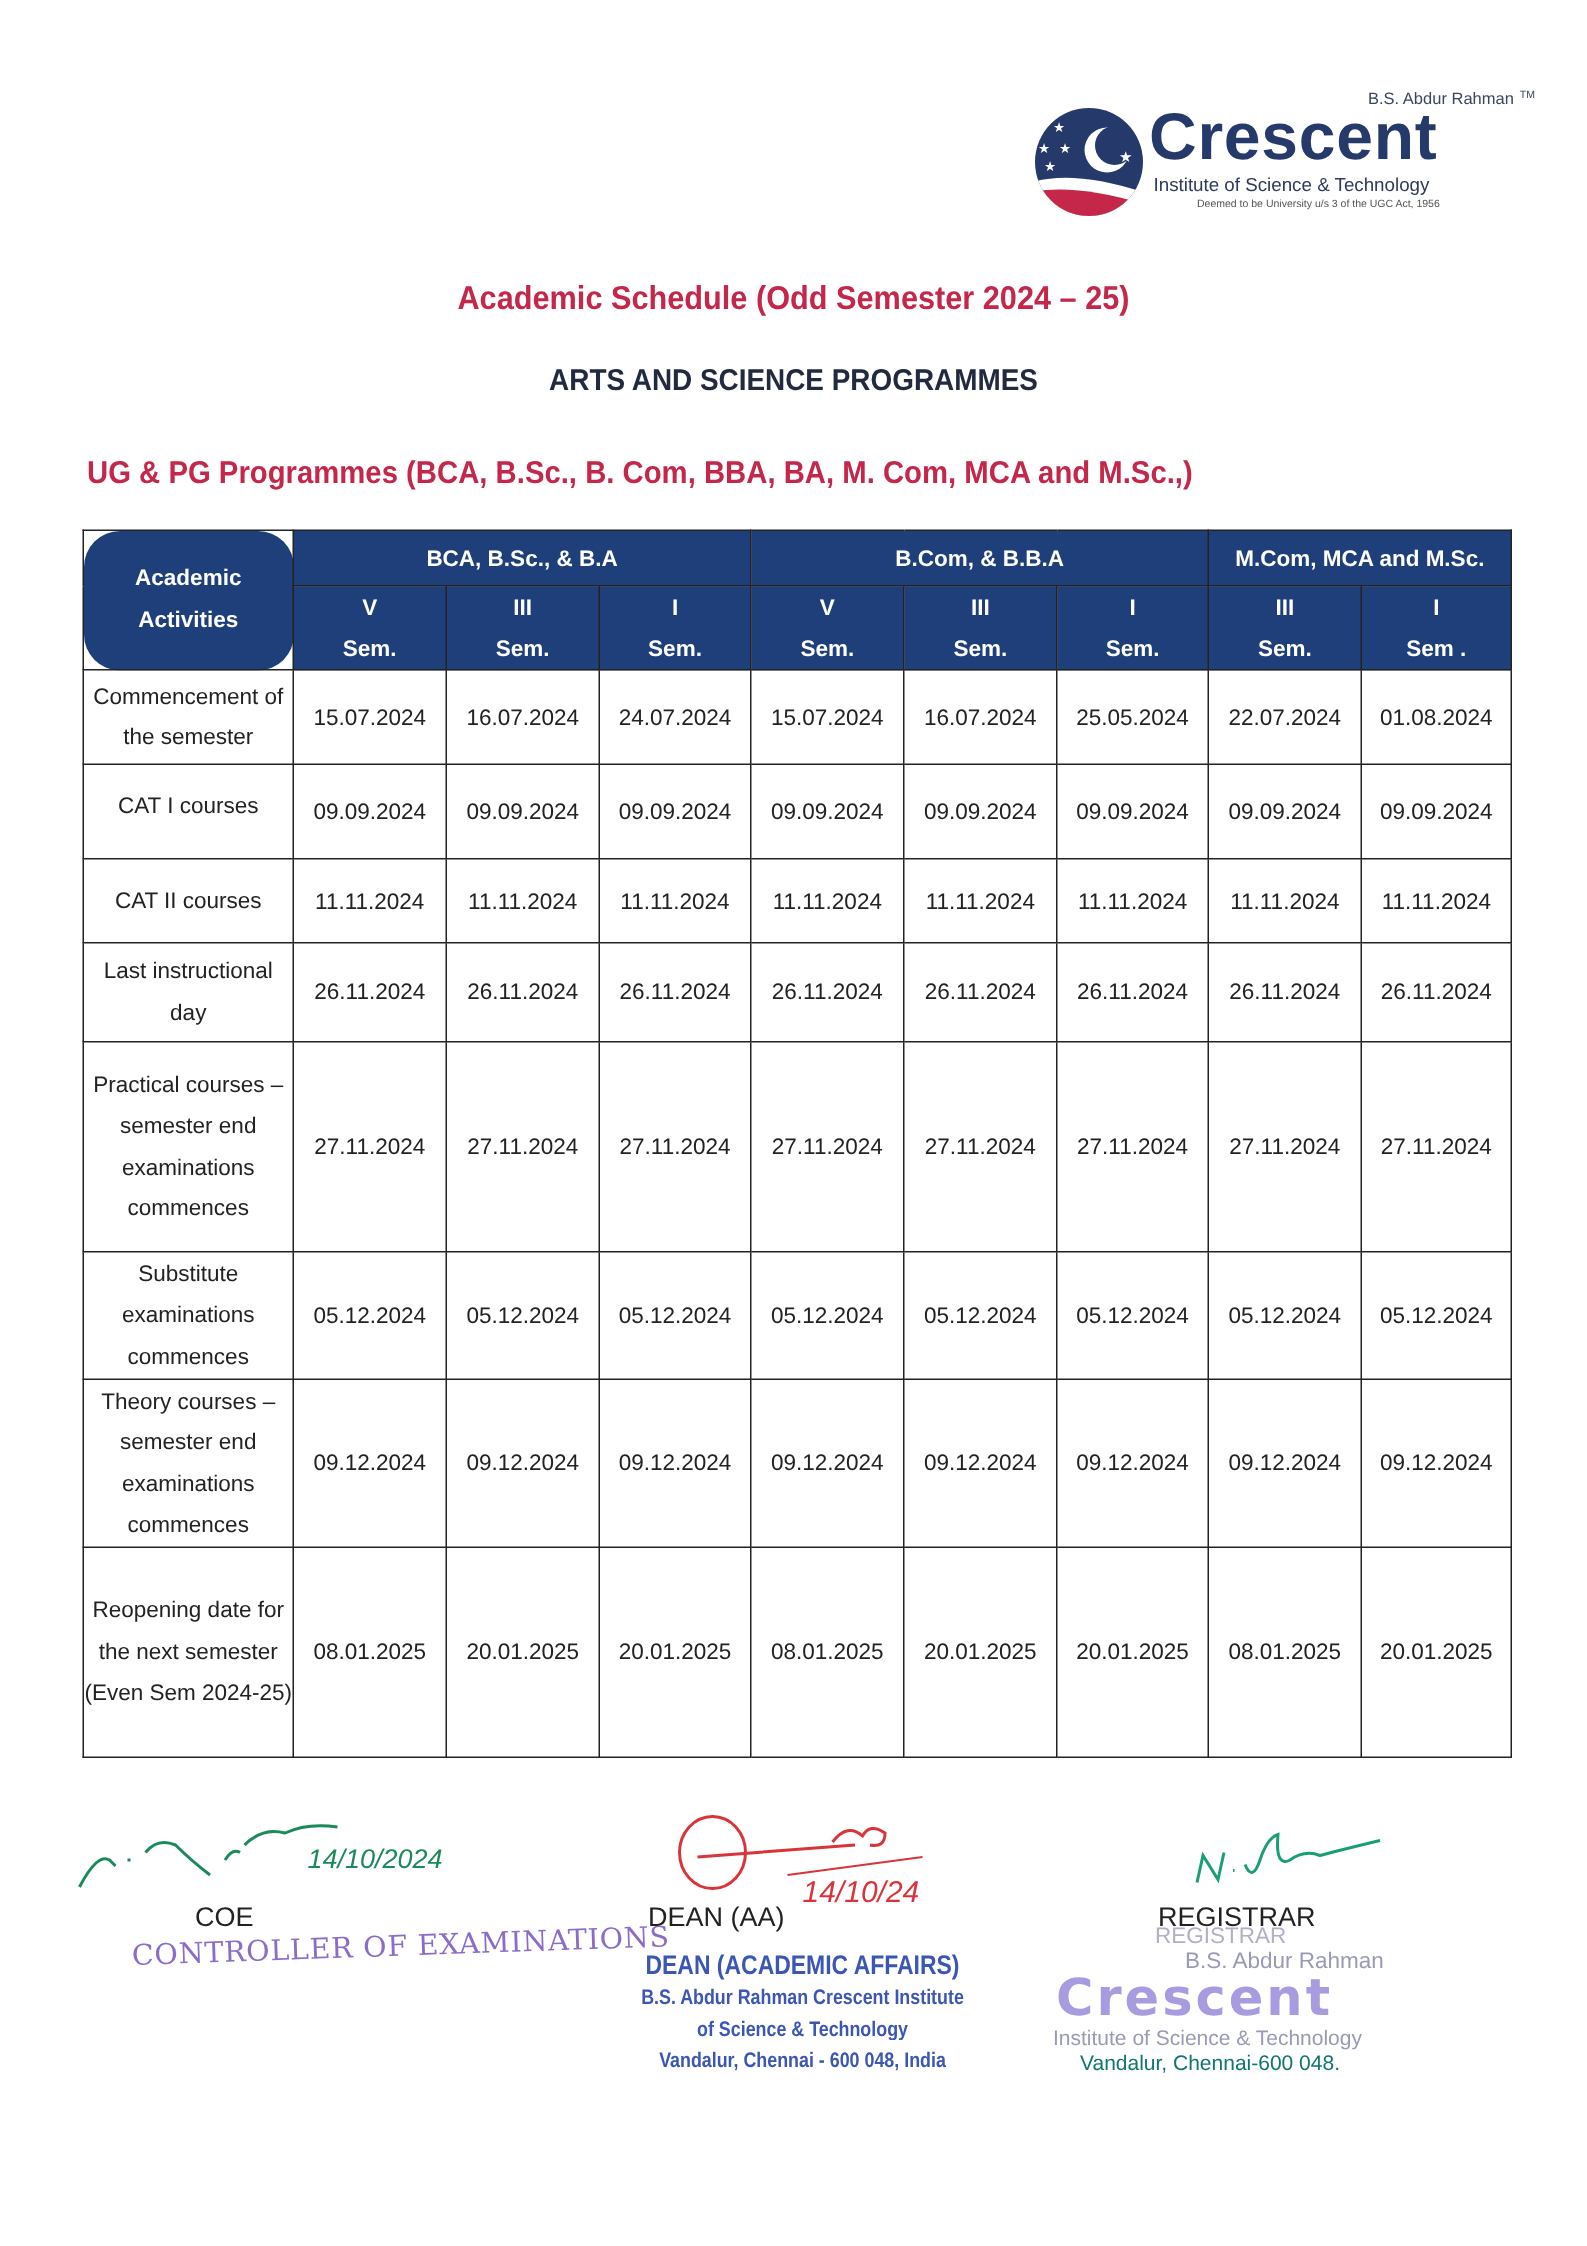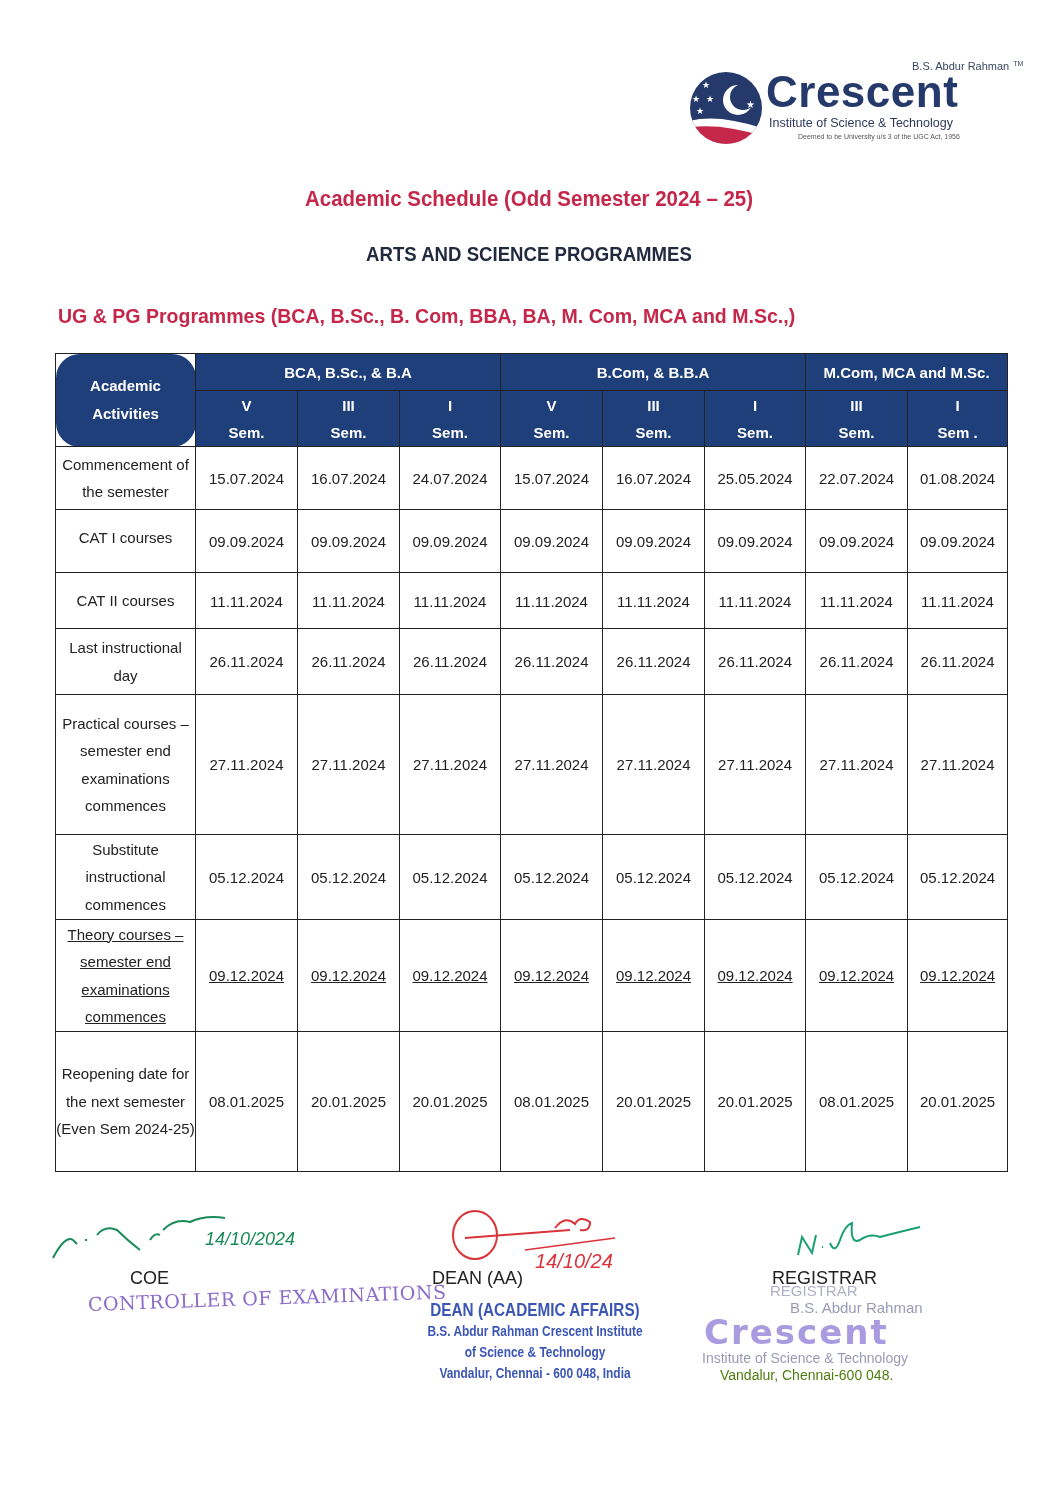--- a/index.html
+++ b/index.html
@@ -34,21 +34,21 @@
   .sig-role { position: absolute; font-size: 18px; font-weight: normal; color: #222; white-space: nowrap; }
   .stamp-coe { position: absolute; left: 88px; top: 1293px; font-family: "DejaVu Serif", serif; font-size: 19px; color: #8b6cc9; letter-spacing: 0.5px; transform: rotate(-2deg); transform-origin: left; white-space: nowrap; }
   .stamp-dean { position: absolute; left: 405px; top: 1300px; width: 260px; text-align: center; color: #3c56b5; font-weight: bold; line-height: 21px; }
   .stamp-dean .l1 { font-size: 18px; display: block; transform: scaleX(0.85); }
   .stamp-dean .l2 { font-size: 14px; display: block; transform: scaleX(0.85); }
   .stamp-reg { position: absolute; left: 700px; top: 1282px; width: 250px; color: #9a92d0; text-align: right; }
   .stamp-reg .r1 { position: absolute; left: 70px; top: 0; font-size: 15px; color: #b0b0c8; }
   .stamp-reg .r2 { position: absolute; left: 90px; top: 17px; font-size: 15px; color: #9a9ab8; white-space: nowrap; }
   .stamp-reg .r3 { position: absolute; left: 4px; top: 30px; font-size: 34px; font-weight: bold; color: #a89be0; letter-spacing: 2px; white-space: nowrap; font-family: "DejaVu Sans", sans-serif; }
   .stamp-reg .r4 { position: absolute; left: 2px; top: 68px; font-size: 14px; color: #9a9ab8; white-space: nowrap; }
-  .stamp-reg .r5 { position: absolute; left: 20px; top: 85px; font-size: 14px; color: #4d7c0f; white-space: nowrap; }
+  .stamp-reg .r5 { position: absolute; left: 20px; top: 85px; font-size: 14px; color: #0f766e; white-space: nowrap; }
 </style>
 </head>
 <body>
 
 <div class="logo">
   <svg class="logo-emblem" viewBox="0 0 82 72">
     <defs>
         <clipPath id="c">
           <circle cx="40" cy="36" r="36"></circle>
         </clipPath>
@@ -183,31 +183,31 @@
         <td>27.11.2024</td>
         <td>27.11.2024</td>
         <td>27.11.2024</td>
         <td>27.11.2024</td>
         <td>27.11.2024</td>
         <td>27.11.2024</td>
         <td>27.11.2024</td>
         <td>27.11.2024</td>
       </tr>
       <tr style="height: 85px;">
-        <td class="label">Substitute instructional commences</td>
-        <td>05.12.2024</td>
-        <td>05.12.2024</td>
-        <td>05.12.2024</td>
-        <td>05.12.2024</td>
-        <td>05.12.2024</td>
-        <td>05.12.2024</td>
-        <td>05.12.2024</td>
-        <td>05.12.2024</td>
-      </tr>
-      <tr style="height: 112px; text-decoration: underline;">
+        <td class="label">Substitute examinations commences</td>
+        <td>05.12.2024</td>
+        <td>05.12.2024</td>
+        <td>05.12.2024</td>
+        <td>05.12.2024</td>
+        <td>05.12.2024</td>
+        <td>05.12.2024</td>
+        <td>05.12.2024</td>
+        <td>05.12.2024</td>
+      </tr>
+      <tr style="height: 112px;">
         <td class="label">Theory courses – semester end examinations commences</td>
         <td>09.12.2024</td>
         <td>09.12.2024</td>
         <td>09.12.2024</td>
         <td>09.12.2024</td>
         <td>09.12.2024</td>
         <td>09.12.2024</td>
         <td>09.12.2024</td>
         <td>09.12.2024</td>
       </tr>

